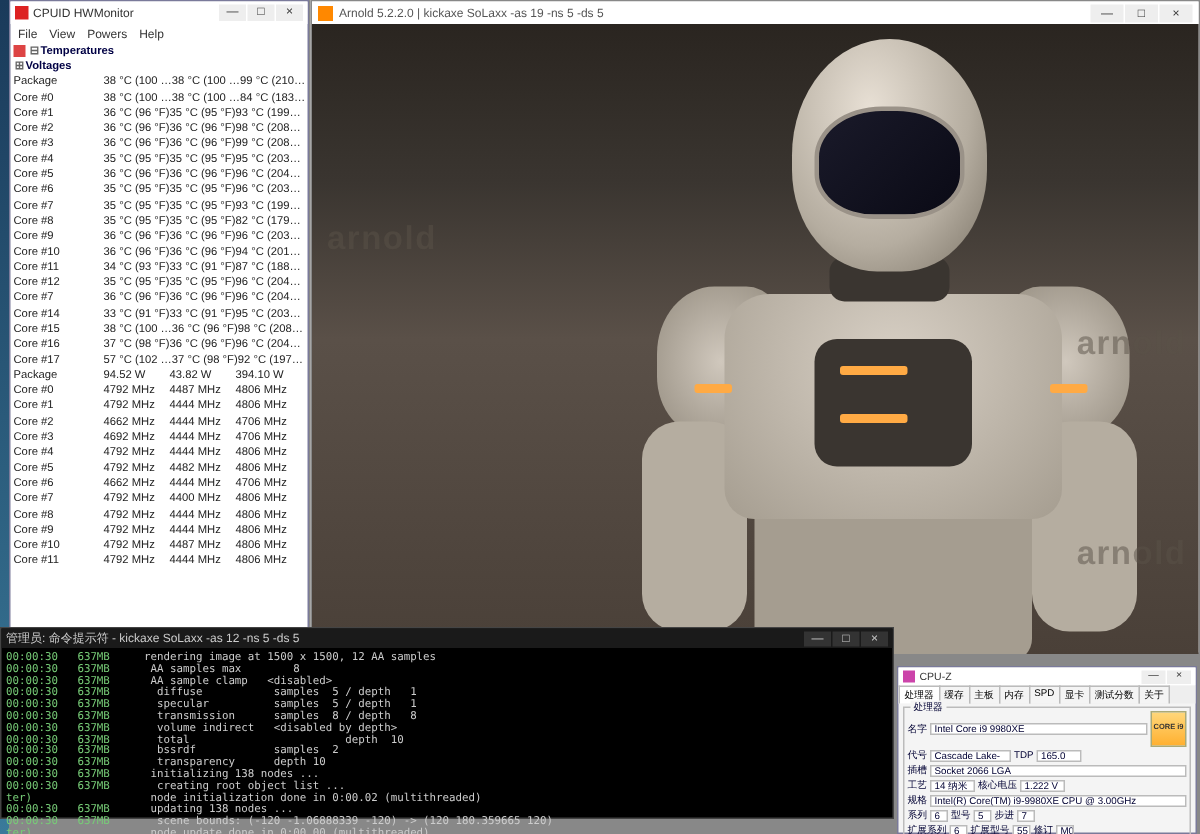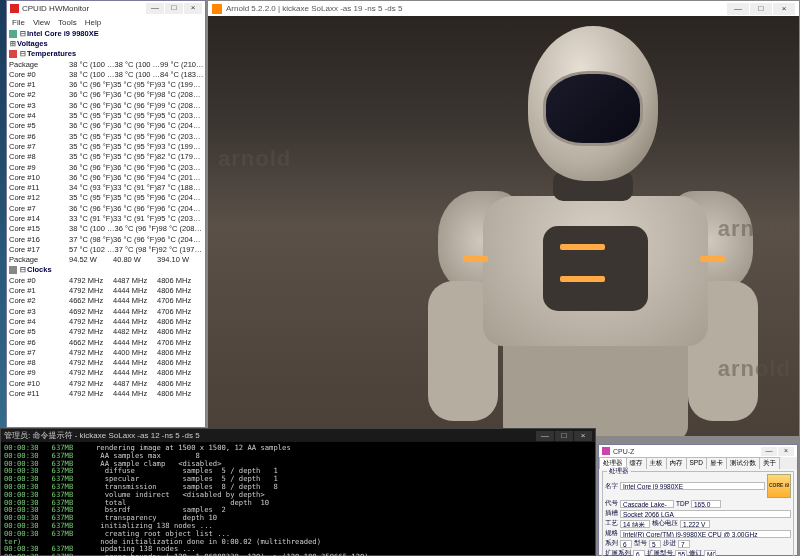--- a/index.html
+++ b/index.html
@@ -43,21 +43,21 @@
 .hwm .ind2{padding-left:26px}
 .hwm .node{color:#004;font-weight:bold}
 .hwm .ico{display:inline-block;width:8px;height:8px;margin-right:2px;vertical-align:middle}
 .ico-chip{background:#5a8}
 .ico-temp{background:#d44}
 .ico-pwr{background:#c80}
 .ico-util{background:#48c}
 .ico-clk{background:#888}
 .tw{display:inline-block;width:8px;color:#666;text-align:center}
 
-.term{position:absolute;left:0;top:428px;width:596px;height:128px;background:#000;border:1px solid #444}
+.term{position:absolute;left:0;top:418px;width:596px;height:128px;background:#000;border:1px solid #444}
 .term .titlebar{height:13px;background:#1a1a1a;color:#ccc;display:flex;align-items:center;padding:0 3px;font-size:8px}
 .term .tb-btns{margin-left:auto;display:flex;gap:1px}
 .term .tb-btn{width:18px;height:10px;background:#333;color:#ccc;text-align:center;line-height:9px}
 .term .content{padding:2px 3px;font-family:Consolas,monospace;font-size:7.2px;line-height:7.8px;color:#ccc;white-space:pre}
 .term .g{color:#7c7}
 
 .cpuz{position:absolute;left:598px;top:444px;width:200px;height:112px;background:#f4f4f4;border:1px solid #7a7a9a;font-size:7px}
 .cpuz .titlebar{height:12px;background:#fff;display:flex;align-items:center;padding:0 3px;color:#333}
 .cpuz .tb-icon{width:8px;height:8px;background:#c4a;margin-right:3px}
 .cpuz .tb-btns{margin-left:auto;display:flex;gap:1px}
@@ -117,32 +117,29 @@
     <span>CPUID HWMonitor</span>
     <div class="tb-btns">
       <div class="tb-btn">—</div>
       <div class="tb-btn">□</div>
       <div class="tb-btn">×</div>
     </div>
   </div>
   <div class="menubar">
     <span>File</span>
     <span>View</span>
-    <span>Tools</span>
+    <span>Powers</span>
     <span>Help</span>
   </div>
   <div class="tree" id="hwm-tree">
       <div class="row">
-        <span class="lbl ind1 node"><span class="ico ico-chip"></span><span class="tw">⊟</span>Intel Core i9 9980XE</span>
+        <span class="lbl ind2 node"><span class="ico ico-temp"></span><span class="tw">⊟</span>Temperatures</span>
       </div>
       <div class="row">
         <span class="lbl ind2 node"><span class="tw">⊞</span>Voltages</span>
-      </div>
-      <div class="row">
-        <span class="lbl ind2 node"><span class="ico ico-temp"></span><span class="tw">⊟</span>Temperatures</span>
       </div>
       <div class="row">
         <span class="lbl ind2">Package</span>
         <span class="v">38 °C (100 …</span>
         <span class="v">38 °C (100 …</span>
         <span class="v">99 °C (210…</span>
       </div>
       <div class="row">
         <span class="lbl ind2">Core #0</span>
         <span class="v">38 °C (100 …</span>
@@ -247,25 +244,22 @@
       </div>
       <div class="row">
         <span class="lbl ind2">Core #17</span>
         <span class="v">57 °C (102 …</span>
         <span class="v">37 °C (98 °F)</span>
         <span class="v">92 °C (197…</span>
       </div>
       <div class="row">
         <span class="lbl ind2">Package</span>
         <span class="v">94.52 W</span>
-        <span class="v">40.80 W</span>
+        <span class="v">43.82 W</span>
         <span class="v">394.10 W</span>
-      </div>
-      <div class="row">
-        <span class="lbl ind2 node"><span class="ico ico-clk"></span><span class="tw">⊟</span>Clocks</span>
       </div>
       <div class="row">
         <span class="lbl ind2">Core #0</span>
         <span class="v">4792 MHz</span>
         <span class="v">4487 MHz</span>
         <span class="v">4806 MHz</span>
       </div>
       <div class="row">
         <span class="lbl ind2">Core #1</span>
         <span class="v">4792 MHz</span>

